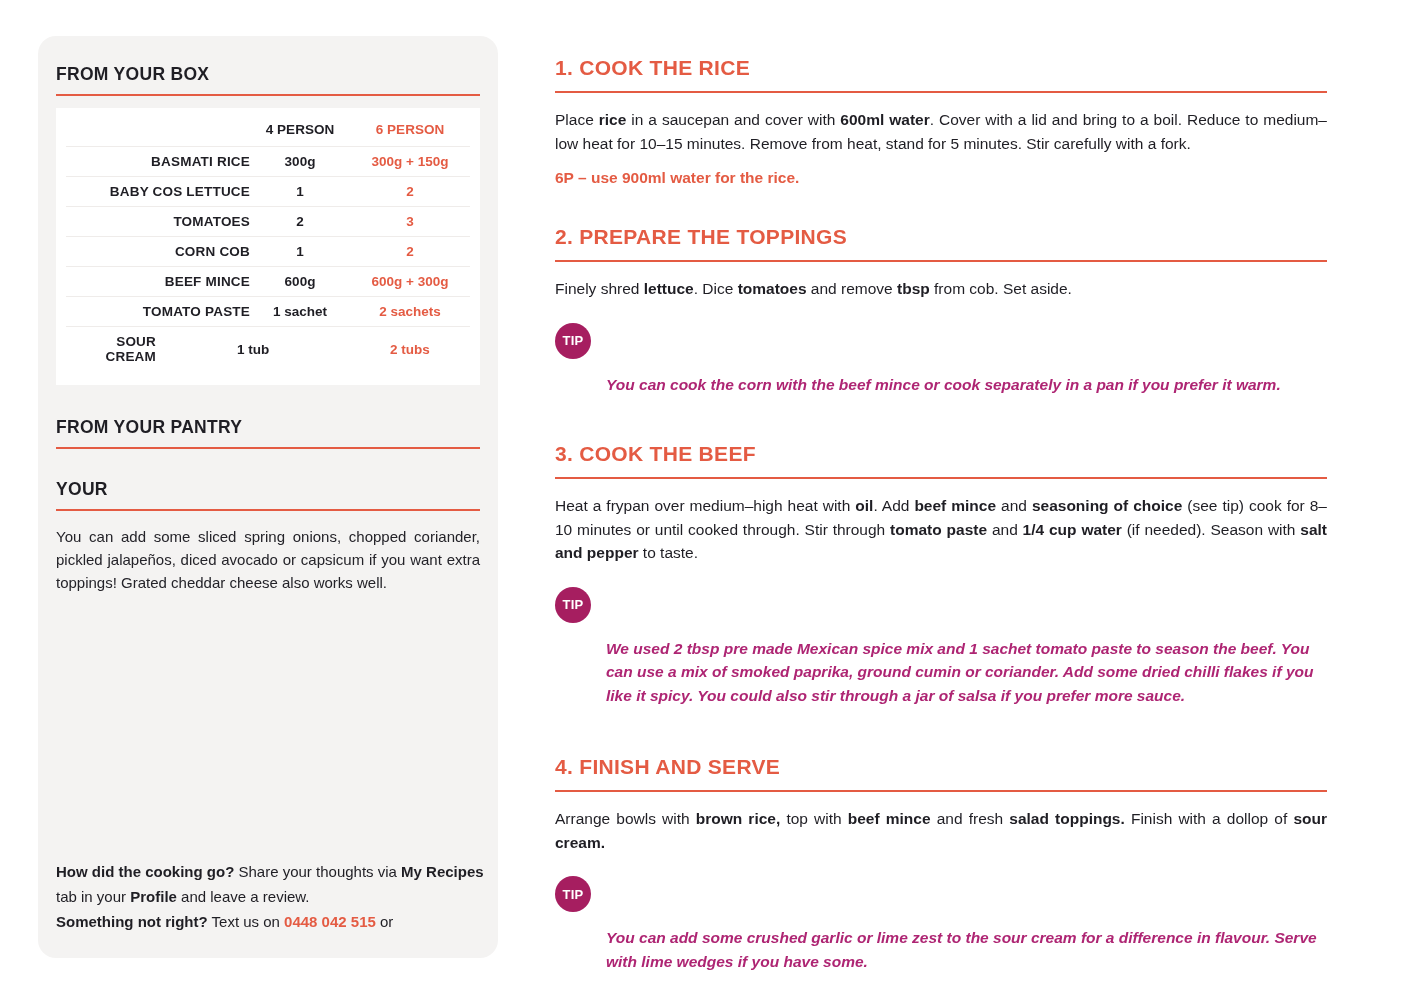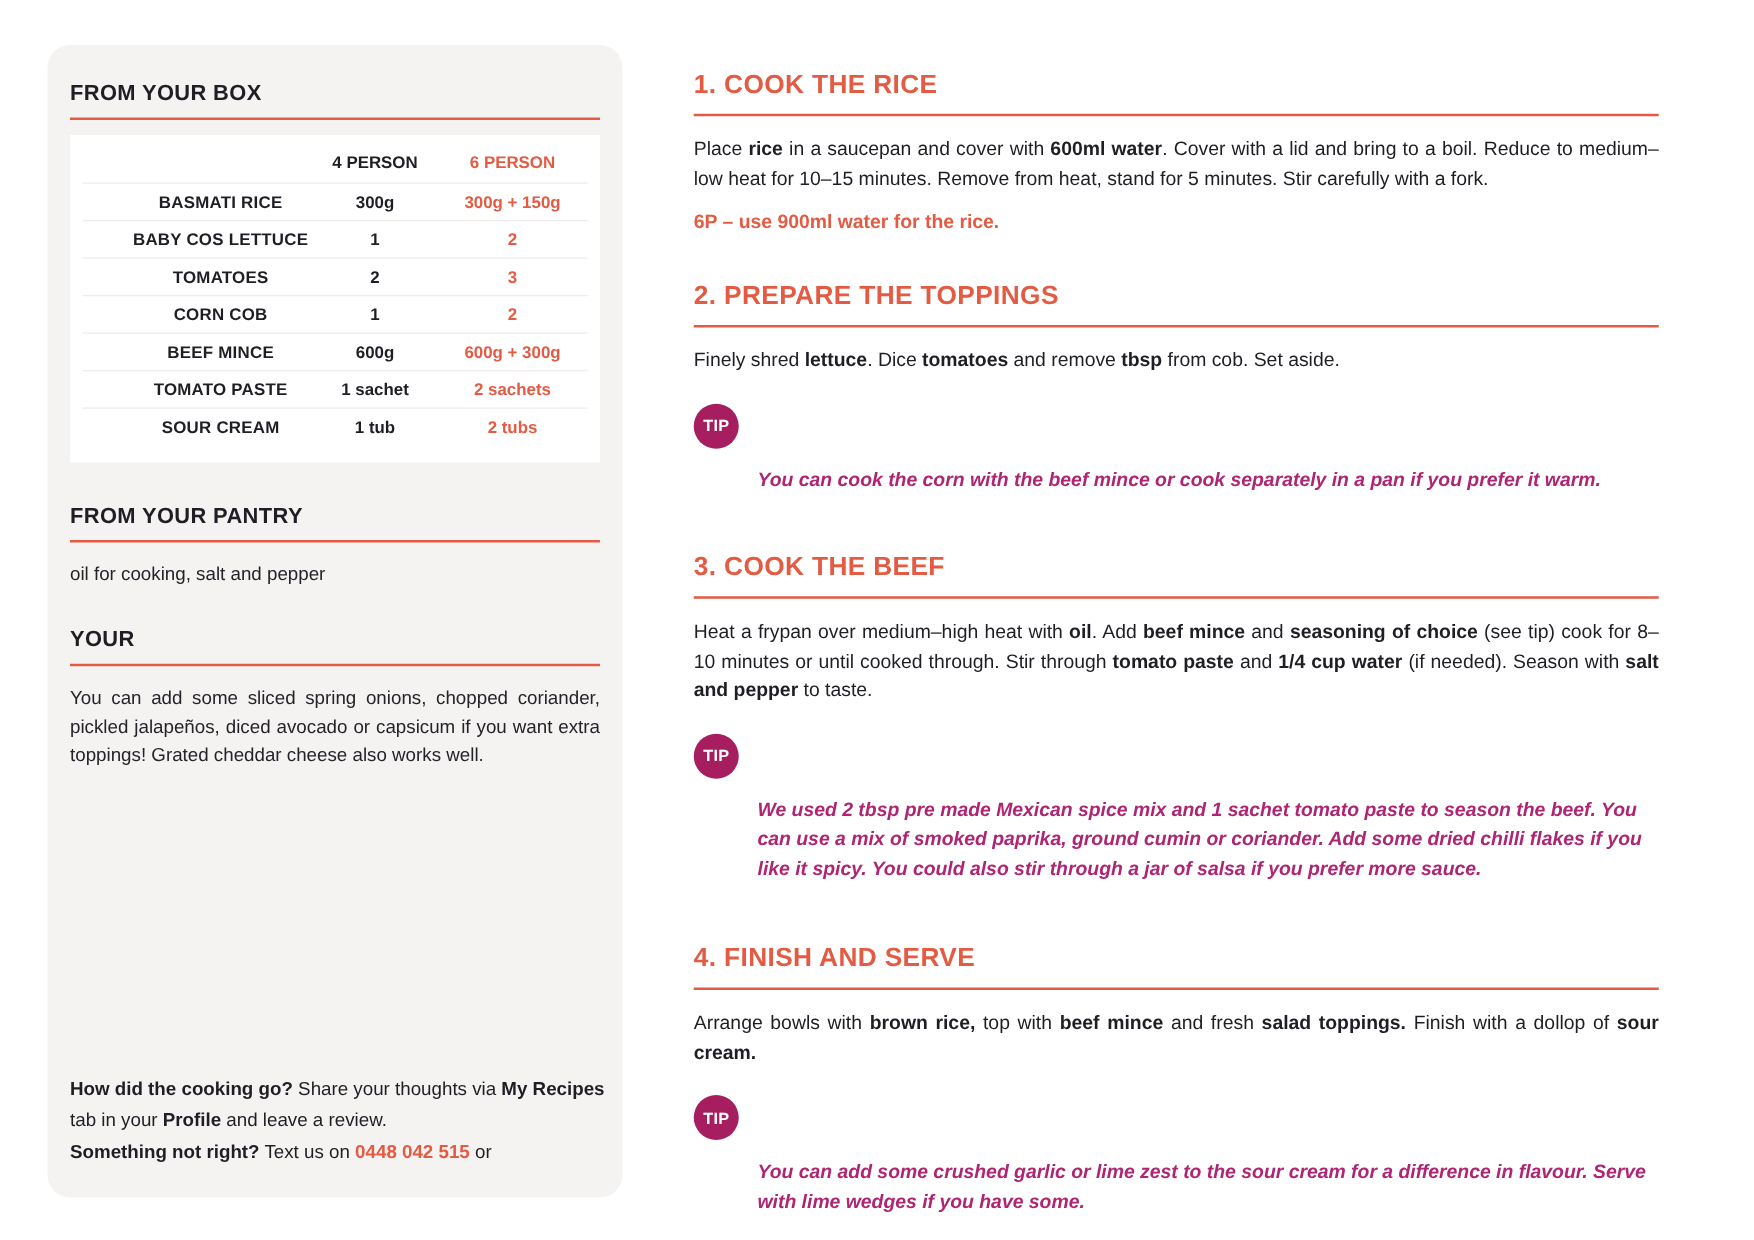--- a/index.html
+++ b/index.html
@@ -15,22 +15,22 @@
   .page{position:relative;width:1403px;height:992px;border-radius:25px;}
 
   
   .sidebar{position:absolute;left:38px;top:36px;width:460px;height:922px;
     background:var(--side-bg);border-radius:18px;padding:28px 18px 24px 18px;}
   .side-heading{font-size:17.5px;font-weight:700;letter-spacing:.3px;color:var(--dark);}
   .side-rule{height:2px;background:var(--orange);margin-top:9px;border:none;}
   .box-table{background:#ffffff;margin-top:12px;padding:4px 10px 14px 10px;}
   .trow{display:grid;grid-template-columns:1fr 100px 120px;align-items:center;
     padding:7px 0;border-bottom:1px solid #efecea;font-size:13.5px;font-weight:700;}
-  .trow:last-child{border-bottom:none;}
-  .trow .cell-name{text-align:center;letter-spacing:.2px;margin-left:37px;}
+  .trow:last-child{border-bottom:none;gap:47px;}
+  .trow .cell-name{text-align:right;letter-spacing:.2px;margin-left:37px;}
   .trow .cell-p4{text-align:center;}
   .trow .cell-p6{text-align:center;color:var(--orange);}
   .thead{padding:10px 0 9px 0;font-size:13.5px;}
   .thead .cell-p4{font-weight:700;}
   .thead .cell-p6{font-weight:700;}
   .section-gap1{margin-top:32px;}
   .section-gap2{margin-top:30px;}
   .side-text{font-size:15px;line-height:23px;margin-top:14px;color:#242329;}
   .notes-text{text-align:justify;}
   .side-footer{position:absolute;left:18px;right:8px;bottom:24px;
@@ -106,21 +106,20 @@
       </div>
       <div class="trow">
         <span class="cell-name">SOUR CREAM</span>
         <span class="cell-p4">1 tub</span>
         <span class="cell-p6">2 tubs</span>
       </div>
     </div>
 
     <h2 class="side-heading section-gap1">FROM YOUR PANTRY</h2>
     <hr class="side-rule">
-    <p class="side-text">oil for cooking, salt and pepper</p>
 
     <h2 class="side-heading section-gap2">YOUR</h2>
     <hr class="side-rule">
     <p class="side-text notes-text">You can add some sliced spring onions, chopped coriander, pickled jalapeños, diced avocado or capsicum if you want extra toppings! Grated cheddar cheese also works well.</p>
 
     <p class="side-footer"><span class="rt-b">How did the cooking go?</span><span> Share your thoughts via </span><span class="rt-b">My Recipes</span><span> tab in your </span><span class="rt-b">Profile</span><span> and leave a review.</span><span>
 </span><span class="rt-b">Something not right?</span><span> Text us on </span><span class="rt-o">0448 042 515</span><span> or</span></p>
   </aside>
 
   <main class="main">

